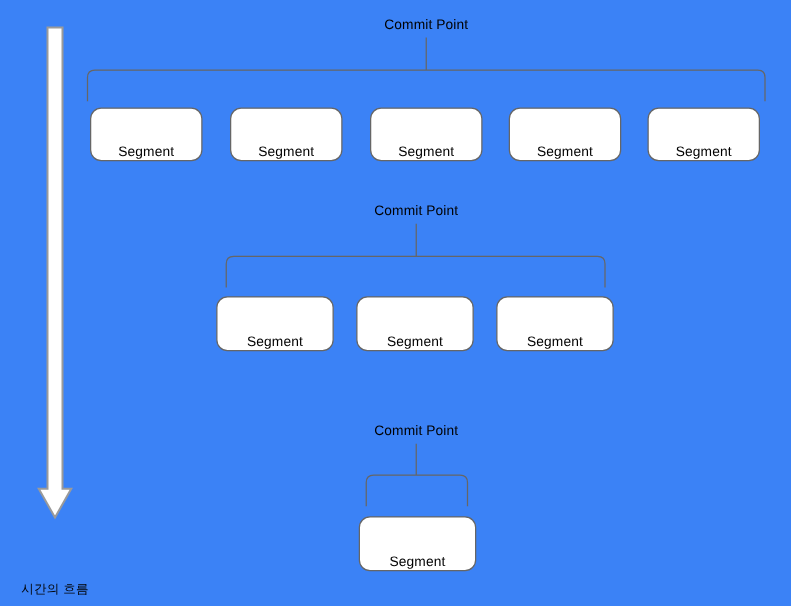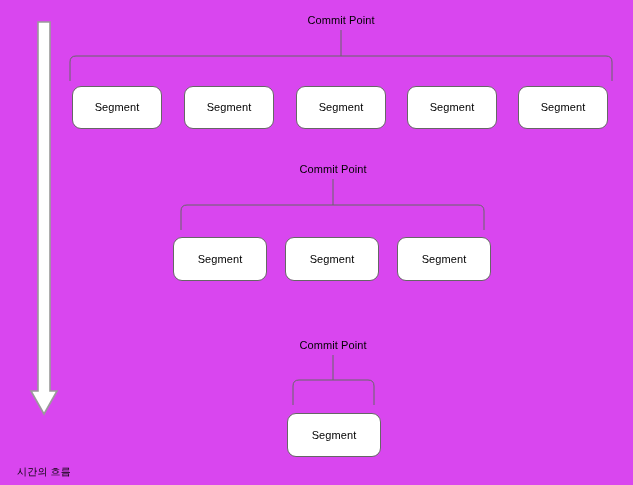--- a/index.html
+++ b/index.html
@@ -9,39 +9,39 @@
     background: #ffffff;
   }
   body {
     font-family: "Liberation Sans", "DejaVu Sans", sans-serif;
     color: #000000;
   }
   #canvas {
     position: relative;
     width: 633px;
     height: 485px;
-    background: #d946ef;
+    background: #3b82f6;
     overflow: hidden;
   }
   .layer {
     position: absolute;
     top: 0;
     left: 0;
     width: 633px;
     height: 485px;
   }
   
   .segment-box {
     position: absolute;
     box-sizing: border-box;
     background: #ffffff;
     border: 1px solid #666666;
     border-radius: 9px;
     display: flex;
-    align-items: center;
+    align-items: flex-end;
     justify-content: center;
   }
   .segment-label {
     font-size: 11px;
     line-height: 1;
     color: #000000;
     letter-spacing: 0.1px;
     white-space: nowrap;
   }
   

